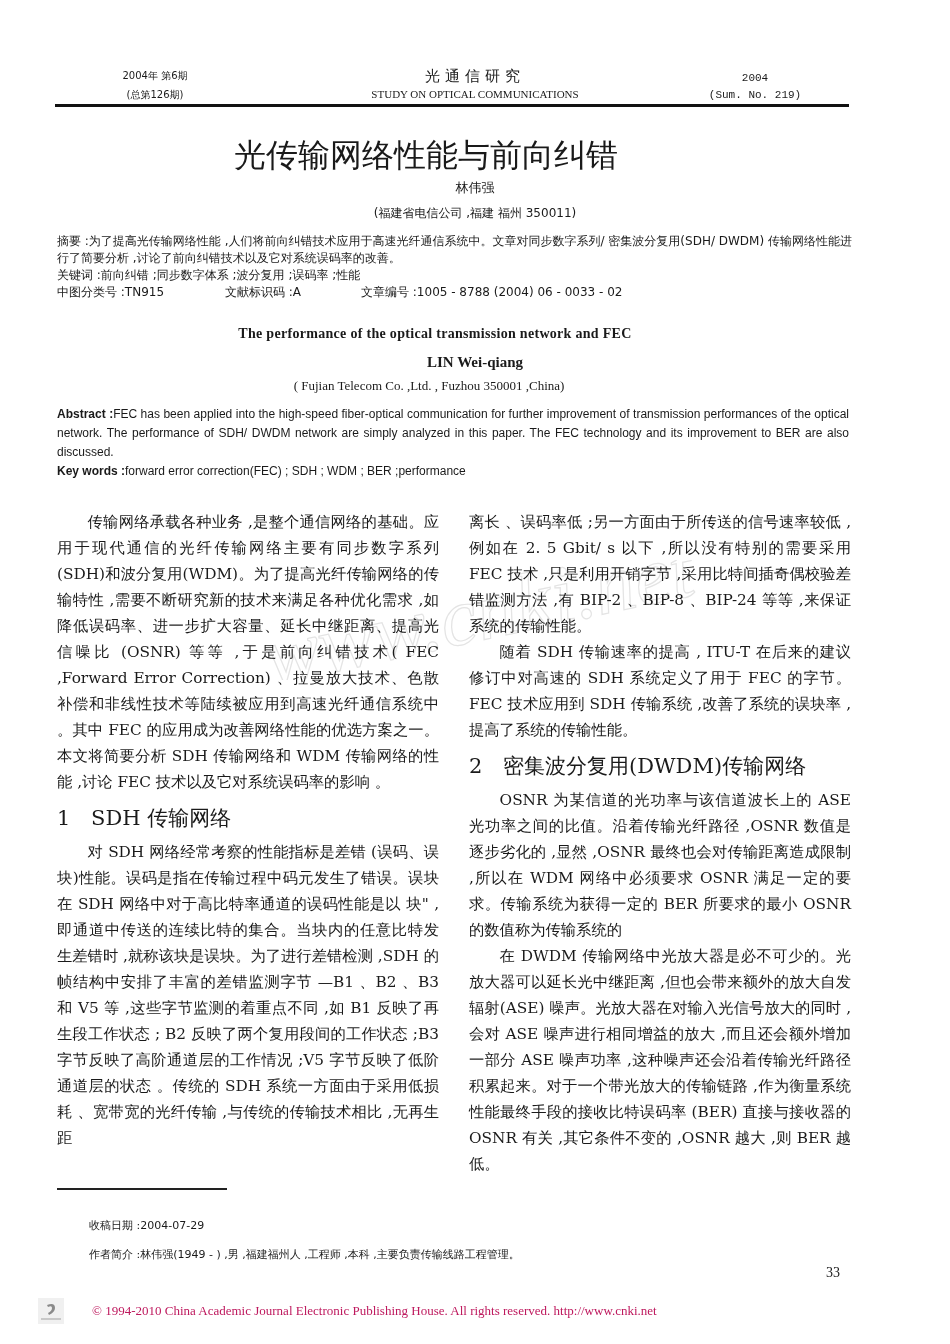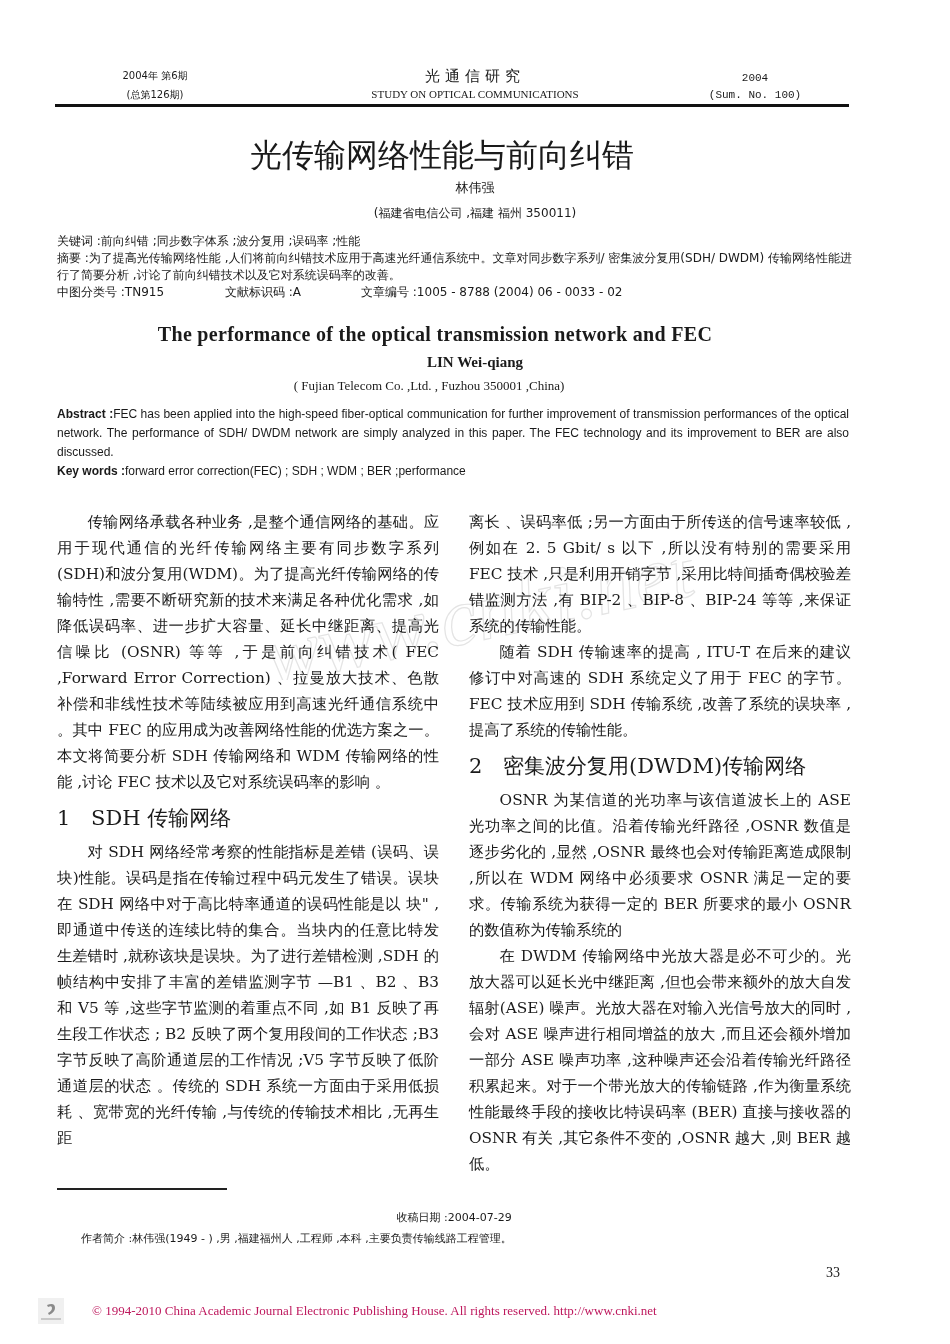--- a/index.html
+++ b/index.html
@@ -13,29 +13,29 @@
 
   
   .hdr-left { left: 100px; top: 66px; width: 110px; text-align: center; font-size: 10px; line-height: 19px; }
   .hdr-center { left: 300px; top: 66px; width: 350px; text-align: center; }
   .hdr-center .cn { font-size: 15px; letter-spacing: 5px; line-height: 20px; }
   .hdr-center .en { font-size: 11px; line-height: 16px; font-family: "Liberation Serif", serif; }
   .hdr-right { left: 700px; top: 70px; width: 110px; text-align: center; font-size: 11px; line-height: 17px; font-family: Liberation Mono, monospace; }
   .hdr-rule { left: 55px; top: 104px; width: 794px; height: 3px; background: #111; }
 
   
-  .title-cn { left: 0; width: 852px; top: 133px; text-align: center; font-size: 32px; line-height: 44px; font-weight: normal; margin: 0; padding-left: 16px; }
+  .title-cn { left: 0; width: 852px; top: 133px; text-align: center; font-size: 32px; line-height: 44px; font-weight: normal; margin: 0; }
   .author-cn { left: 0; width: 950px; top: 178px; text-align: center; font-size: 13px; line-height: 20px; }
   .affil-cn { left: 0; width: 950px; top: 204px; text-align: center; font-size: 12px; line-height: 18px; }
 
   .meta-block { left: 57px; top: 233px; width: 800px; font-size: 12px; line-height: 17px; }
   .meta-block p { margin: 0; }
   .clc-row span { display: inline-block; }
 
-  .title-en { left: 0; width: 870px; top: 320px; text-align: center; font-size: 20px; font-weight: bold; line-height: 28px; font-family: "Liberation Serif", serif; letter-spacing: 0.3px; }
+  .title-en { left: 0; width: 870px; top: 320px; text-align: center; font-size: 14px; font-weight: bold; line-height: 28px; font-family: "Liberation Serif", serif; letter-spacing: 0.3px; }
   .author-en { left: 0; width: 950px; top: 351px; text-align: center; font-size: 15px; font-weight: bold; line-height: 22px; font-family: "Liberation Serif", serif; }
   .affil-en { left: 0; width: 858px; top: 377px; text-align: center; font-size: 13px; line-height: 18px; font-family: "Liberation Serif", serif; }
 
   .abstract-en { left: 57px; top: 405px; width: 792px; font-size: 12px; line-height: 19px; font-family: Liberation Sans, sans-serif; text-align: justify; }
   .abstract-en p { margin: 0; }
   .abstract-en b { font-weight: bold; }
 
   
   .col { top: 509px; width: 382px; font-size: 15.3px; line-height: 26px; font-family: "DejaVu Serif", serif; text-align: justify; }
   .col-left { left: 57px; }
@@ -43,52 +43,52 @@
   .col p { margin: 0; text-indent: 2em; }
   .col h2 { margin: 6px 0 4px 0; font-size: 21px; font-weight: normal; line-height: 34px; font-family: "DejaVu Serif", serif; text-indent: 0; }
   .col h2 .num { display: inline-block; width: 34px; }
 
   
   .watermark { left: 250px; top: 560px; width: 460px; height: 120px; pointer-events: none; }
 
   
   .fn-rule { left: 57px; top: 1188px; width: 170px; height: 1.5px; background: #222; }
   .footnotes { left: 81px; top: 1207px; font-size: 11px; line-height: 21px; }
-  .footnotes p { margin: 0; text-align: right; }
+  .footnotes p { margin: 8px; }
 
   .page-num { left: 800px; top: 1265px; width: 40px; text-align: right; font-size: 14px; }
 
   .cnki-bar { left: 38px; top: 1298px; width: 860px; height: 28px; }
   .cnki-logo { position: absolute; left: 0; top: 0; width: 26px; height: 26px; background: #f0f0f0; }
   .cnki-text { position: absolute; left: 54px; top: 5px; font-size: 13px; color: #be185d; font-family: "Liberation Serif", serif; white-space: nowrap; }
 </style>
 </head>
 <body>
 
 <div class="abs hdr-left">
   <div>2004年  第6期</div>
   <div>(总第126期)</div>
 </div>
 <div class="abs hdr-center">
   <div class="cn">光通信研究</div>
   <div class="en">STUDY ON OPTICAL  COMMUNICATIONS</div>
 </div>
 <div class="abs hdr-right">
   <div>2004</div>
-  <div>(Sum. No. 100)</div>
+  <div>(Sum. No. 219)</div>
 </div>
 <div class="abs hdr-rule"></div>
 
 <h1 class="abs title-cn">光传输网络性能与前向纠错</h1>
 <div class="abs author-cn">林伟强</div>
 <div class="abs affil-cn">(福建省电信公司 ,福建 福州    350011)</div>
 
 <div class="abs meta-block">
+  <p><span>摘要 :</span><span>为了提高光传输网络性能 ,人们将前向纠错技术应用于高速光纤通信系统中。文章对同步数字系列/ 密集波分复用(SDH/ DWDM) 传输网络性能进行了简要分析 ,讨论了前向纠错技术以及它对系统误码率的改善。</span></p>
   <p><span>关键词 :</span><span>前向纠错 ;同步数字体系 ;波分复用 ;误码率 ;性能</span></p>
-  <p><span>摘要 :</span><span>为了提高光传输网络性能 ,人们将前向纠错技术应用于高速光纤通信系统中。文章对同步数字系列/ 密集波分复用(SDH/ DWDM) 传输网络性能进行了简要分析 ,讨论了前向纠错技术以及它对系统误码率的改善。</span></p>
   <p class="clc-row">
     <span style="width:168px"><span>中图分类号 :</span><span>TN915</span></span><span style="width:136px"><span>文献标识码 :</span><span>A</span></span><span><span>文章编号 :</span><span>1005 - 8788 (2004) 06 - 0033 - 02</span></span>
   </p>
 </div>
 
 <div class="abs title-en">The performance of the optical transmission network and FEC</div>
 <div class="abs author-en">LIN Wei-qiang</div>
 <div class="abs affil-en">( Fujian Telecom Co. ,Ltd. ,  Fuzhou 350001 ,China)</div>
 
 <div class="abs abstract-en">

